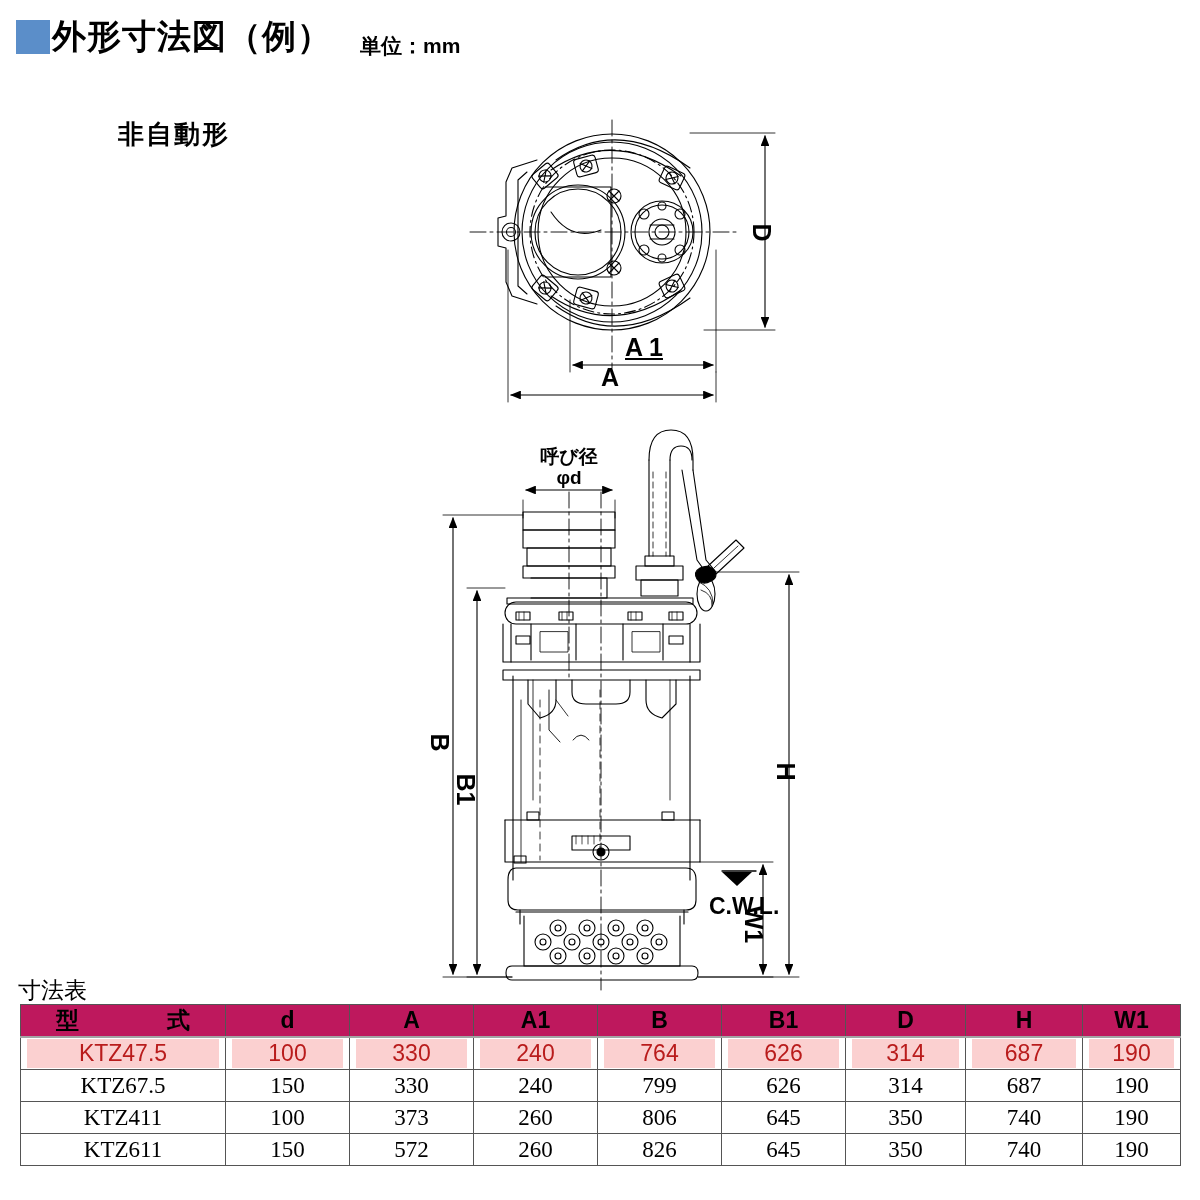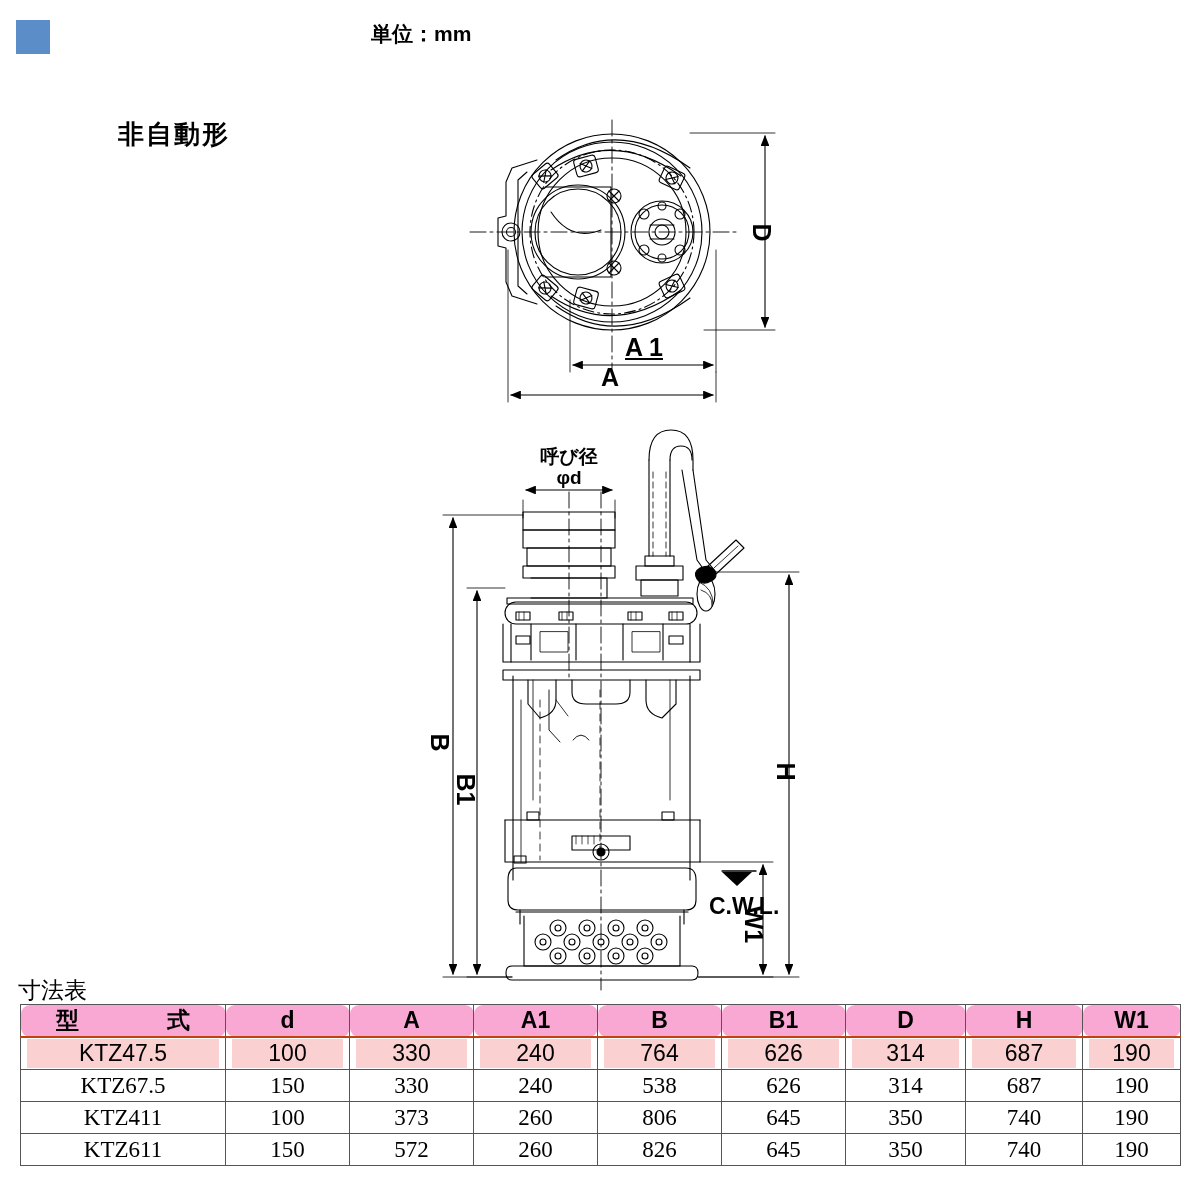--- a/index.html
+++ b/index.html
@@ -17,22 +17,22 @@
   .hdr-marker{
     position:absolute;left:16px;top:20px;width:34px;height:34px;
     background:#5b8ec9;
   }
   .hdr-title{
     position:absolute;left:52px;top:14px;
     font-size:34px;font-weight:bold;letter-spacing:1px;
     white-space:nowrap;
   }
   .hdr-unit{
-    position:absolute;left:360px;top:20px;
-    font-size:21px;font-weight:bold;white-space:nowrap;margin-left:11px;
+    position:absolute;left:360px;top:32px;
+    font-size:21px;font-weight:bold;white-space:nowrap;
   }
   .hdr-cwl{
     position:absolute;right:14px;top:18px;
     font-size:20px;font-weight:bold;white-space:nowrap;
   }
   .subtitle{
     position:absolute;left:118px;top:117px;
     font-size:26px;font-weight:bold;letter-spacing:2px;white-space:nowrap;
   }
 
@@ -65,43 +65,43 @@
   }
   table.dim th,table.dim td{
     border:1px solid #555;
     text-align:center;
     height:31px;
     padding:0;
     font-weight:normal;
     background:#fff;
   }
   table.dim thead th{
-    background:#f9a8d4;
+    background:#be185d;
     font-weight:bold;
-    border-bottom:2px solid #c2410c;
-    border-radius:9px;
+    border-bottom:2px solid #a3a3a3;
   }
   table.dim th.model{letter-spacing:0;}
-  table.dim .hl td{color:#000000;}
+  table.dim .hl td{color:#b91c1c;}
   table.dim .hl td .cellfill{
     display:block;
     background:#fbd0d0;
     margin:0 6px;
     line-height:29px;
   }
   table.dim td .cellplain{display:block;line-height:29px;font-family:Liberation Serif, serif;}
   table.dim tbody tr:first-child td{border-top:none;}
   .model-head-inner{display:inline-block;letter-spacing:14px;padding-left:14px;}
 </style>
 </head>
 <body>
 
 <div class="page">
 
   <div class="hdr-marker"></div>
+  <div class="hdr-title">外形寸法図（例）</div>
   <div class="hdr-unit">単位：mm</div>
   <div class="subtitle">非自動形</div>
 
   <div class="drawing">
     <svg width="1200" height="1000" viewBox="0 0 1200 1000" xmlns="http://www.w3.org/2000/svg">
       <defs>
         <marker id="ah" markerWidth="10" markerHeight="8" refX="9" refY="4" orient="auto">
           <path d="M0,0 L10,4 L0,8 z" fill="#000"></path>
         </marker>
         <marker id="ahs" markerWidth="10" markerHeight="8" refX="1" refY="4" orient="auto">
@@ -472,21 +472,21 @@
         <td>
             <span class="cellplain">150</span>
           </td>
         <td>
             <span class="cellplain">330</span>
           </td>
         <td>
             <span class="cellplain">240</span>
           </td>
         <td>
-            <span class="cellplain">538</span>
+            <span class="cellplain">799</span>
           </td>
         <td>
             <span class="cellplain">626</span>
           </td>
         <td>
             <span class="cellplain">314</span>
           </td>
         <td>
             <span class="cellplain">687</span>
           </td>

